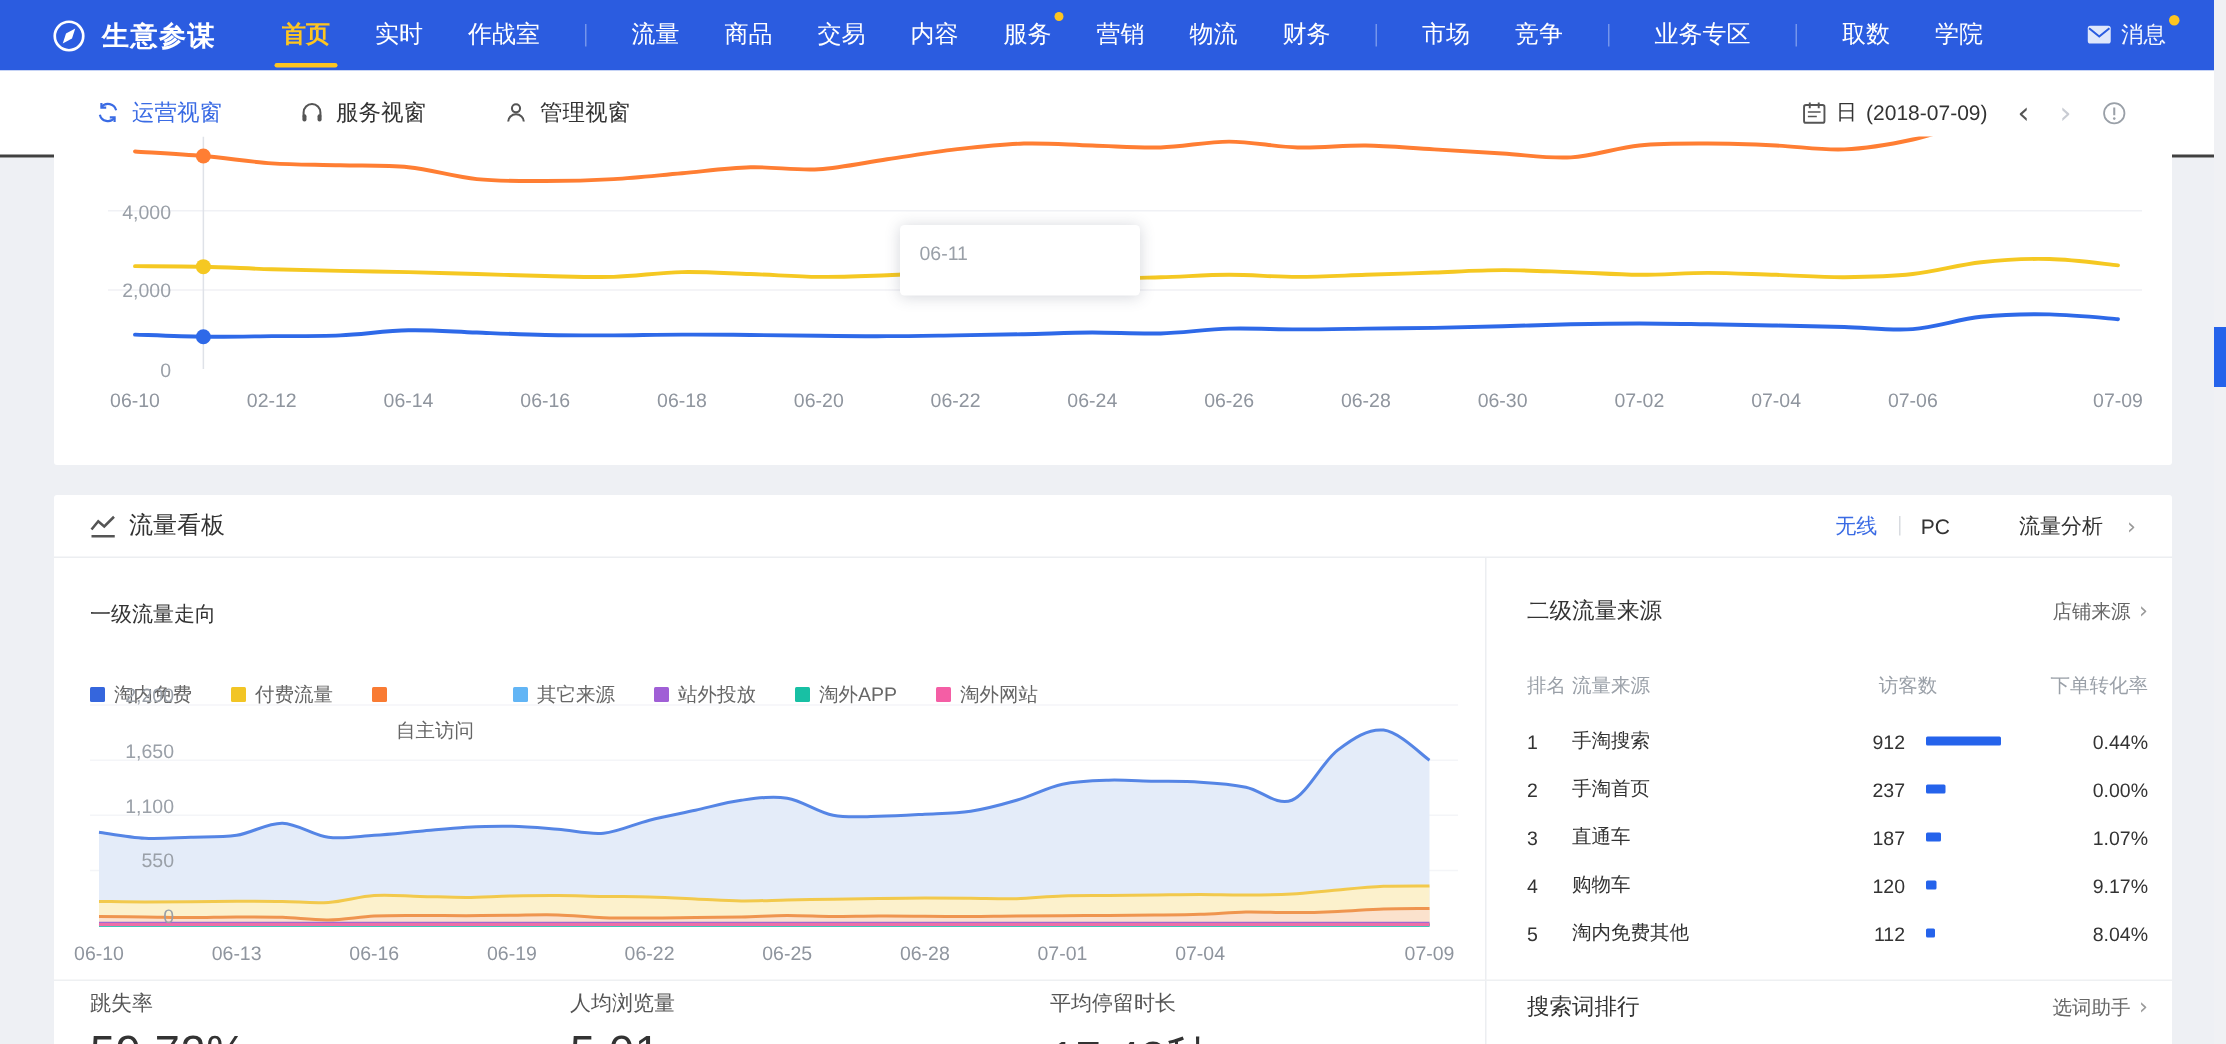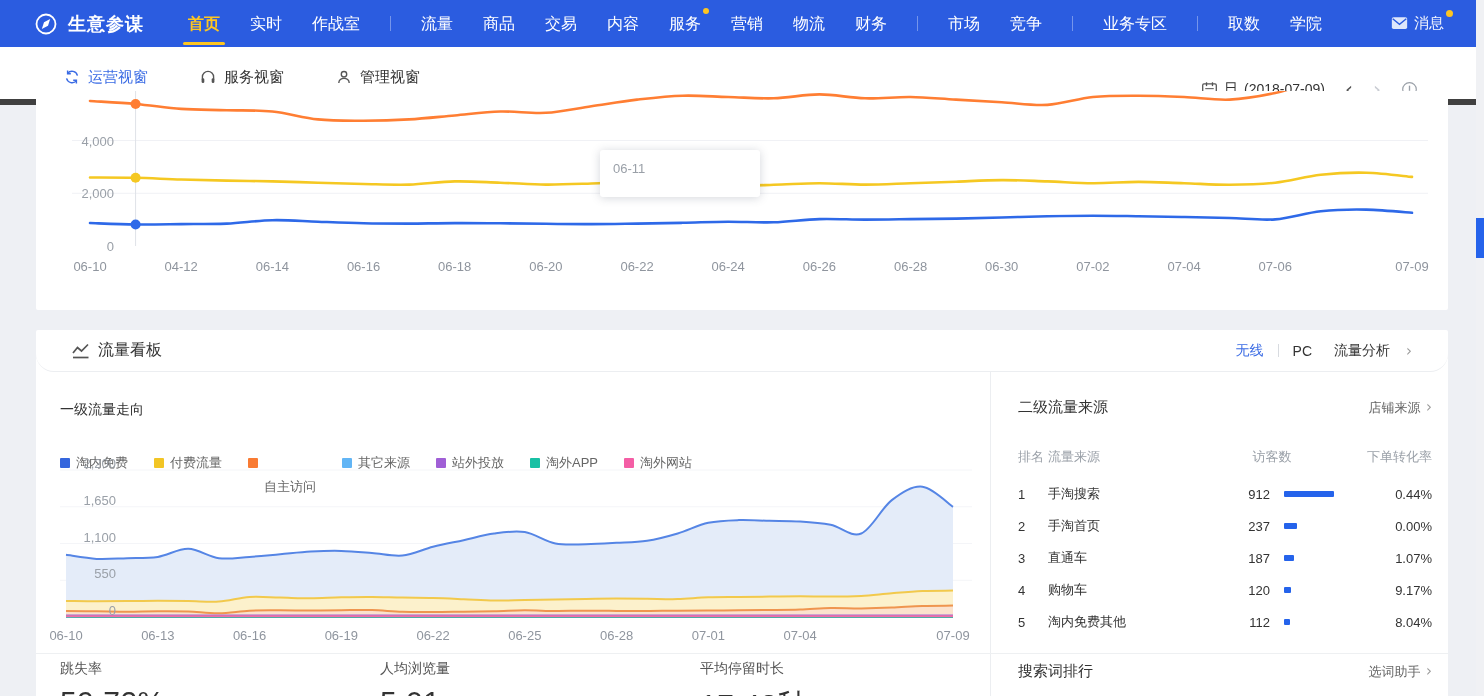--- a/index.html
+++ b/index.html
@@ -18,21 +18,21 @@
   .nav-item.active::after { content:""; position:absolute; left:50%; transform:translateX(-50%);
             bottom:2px; width:42px; height:3px; background:#fdc521; border-radius:2px; }
   .nav-dot { position:absolute; top:8px; right:-8px; width:6px; height:6px; border-radius:50%; background:#fdc521; }
   .nav-divider { width:1px; height:15px; background:rgba(255,255,255,.35); }
   .nav-msg { position:relative; display:flex; align-items:center; gap:6px; margin-right:40px;
              font-size:15px; color:rgba(255,255,255,.95); cursor:pointer; }
   .msg-dot { position:absolute; top:-4px; right:-9px; width:7px; height:7px; border-radius:50%; background:#fdc521; }
 
   
   .viewbar { position:absolute; left:0; top:47px; width:1476px; height:58px; background:#fff;
-             border-bottom:6px solid #404040; display:flex; align-items:flex-end; }
+             border-bottom:2px solid #404040; display:flex; align-items:center; }
   .tabs { display:flex; align-items:center; gap:52px; margin-left:64px; flex:1; }
   .vtab { position:relative; display:flex; align-items:center; gap:8px; height:44px; font-size:15px; color:#333; cursor:pointer; }
   .vtab.active { color:#3a6be4; }
   .vtab.active::after { content:""; position:absolute; left:0; right:0; bottom:0; height:3px; background:#3a6be4; }
   .date-ctrl { display:flex; align-items:center; gap:20px; margin-right:58px; font-size:14px; color:#333; }
   .date-text { display:flex; align-items:center; gap:6px; cursor:pointer; }
   .chev { font-size:20px; line-height:1; cursor:pointer; font-family:"DejaVu Sans",sans-serif; }
   .chev.prev { color:#555; }
   .chev.next { color:#c9ccd3; }
 
@@ -49,28 +49,28 @@
 
   .tooltip { position:absolute; left:564px; top:59px; width:160px; background:#fff; border-radius:3px;
              box-shadow:0 1px 10px rgba(60,70,90,.22); padding:11px 13px 12px; z-index:5; }
   .tt-date { font-size:13px; color:#9aa0a8; margin-bottom:9px; }
   .tt-row { display:flex; align-items:center; margin-top:6px; font-size:13px; }
   .tt-sq { width:10px; height:10px; border-radius:1px; margin-right:8px; flex:none; }
   .tt-label { color:#555; }
   .tt-val { margin-left:auto; color:#333; }
 
   
-  .tb-header { height:42px; display:flex; align-items:center; padding:0 36px; border-bottom:1px solid #ecEEf1;
-               border-bottom:1px solid #eceef1;border-radius:18px; }
+  .tb-header { height:42px; display:flex; align-items:center; padding:0 24px; border-bottom:1px solid #ecEEf1;
+               border-bottom:1px solid #eceef1; }
   .tb-title { font-size:16px; color:#333; margin-left:8px; }
   .tb-links { margin-left:auto; display:flex; align-items:center; gap:14px; font-size:14px; }
   .lnk-wireless { color:#3a6be4; cursor:pointer; }
   .lnk-pc { color:#333; cursor:pointer; }
   .lnk-div { width:1px; height:13px; background:#d8dbe0; }
-  .lnk-analysis { color:#333; cursor:pointer; margin-left:8px; }
+  .lnk-analysis { color:#333; cursor:pointer; margin-left:32px; }
   .chev-sm { color:#999; font-size:15px; margin-left:2px; font-family:"DejaVu Sans",sans-serif; }
 
   .tb-body { position:relative; height:338px; }
   .col-divider { position:absolute; left:954px; top:0; bottom:-42px; width:1px; background:#eceef1; }
   .h-divider { position:absolute; left:0; width:1412px; top:281px; height:1px; background:#eef0f2; }
 
   .sec-title { position:absolute; font-size:14px; color:#333; }
   #primary-title { left:24px; top:29px; }
   .legend { position:absolute; left:24px; top:58px; display:flex; align-items:center; gap:26px; }
   .lg-item { display:flex; align-items:center; gap:6px; font-size:13px; color:#666; cursor:pointer; }
@@ -227,21 +227,21 @@
         <circle cx="99.586" cy="86.77742616033755" r="5" fill="#f5c822"></circle>
         <circle cx="99.586" cy="133.48101265822785" r="5" fill="#2e69e8"></circle>
       </svg>
     <div id="top-ylabels">
         <div class="ylab" style="left: 18px; top: 148px;">0</div>
         <div class="ylab" style="left: 18px; top: 95.2574px;">2,000</div>
         <div class="ylab" style="left: 18px; top: 42.5148px;">4,000</div>
       </div>
     <div id="top-xlabels">
         <div class="xlab" style="left: 22px;">06-10</div>
-        <div class="xlab" style="left: 113.172px;">04-12</div>
+        <div class="xlab" style="left: 113.172px;">02-12</div>
         <div class="xlab" style="left: 204.344px; text-align: center;">06-14</div>
         <div class="xlab" style="left: 295.516px;">06-16</div>
         <div class="xlab" style="left: 386.688px;">06-18</div>
         <div class="xlab" style="left: 477.86px;">06-20</div>
         <div class="xlab" style="left: 569.032px;">06-22</div>
         <div class="xlab" style="left: 660.204px;">06-24</div>
         <div class="xlab" style="left: 751.376px;">06-26</div>
         <div class="xlab" style="left: 842.548px;">06-28</div>
         <div class="xlab" style="left: 933.72px;">06-30</div>
         <div class="xlab" style="left: 1024.89px;">07-02</div>

